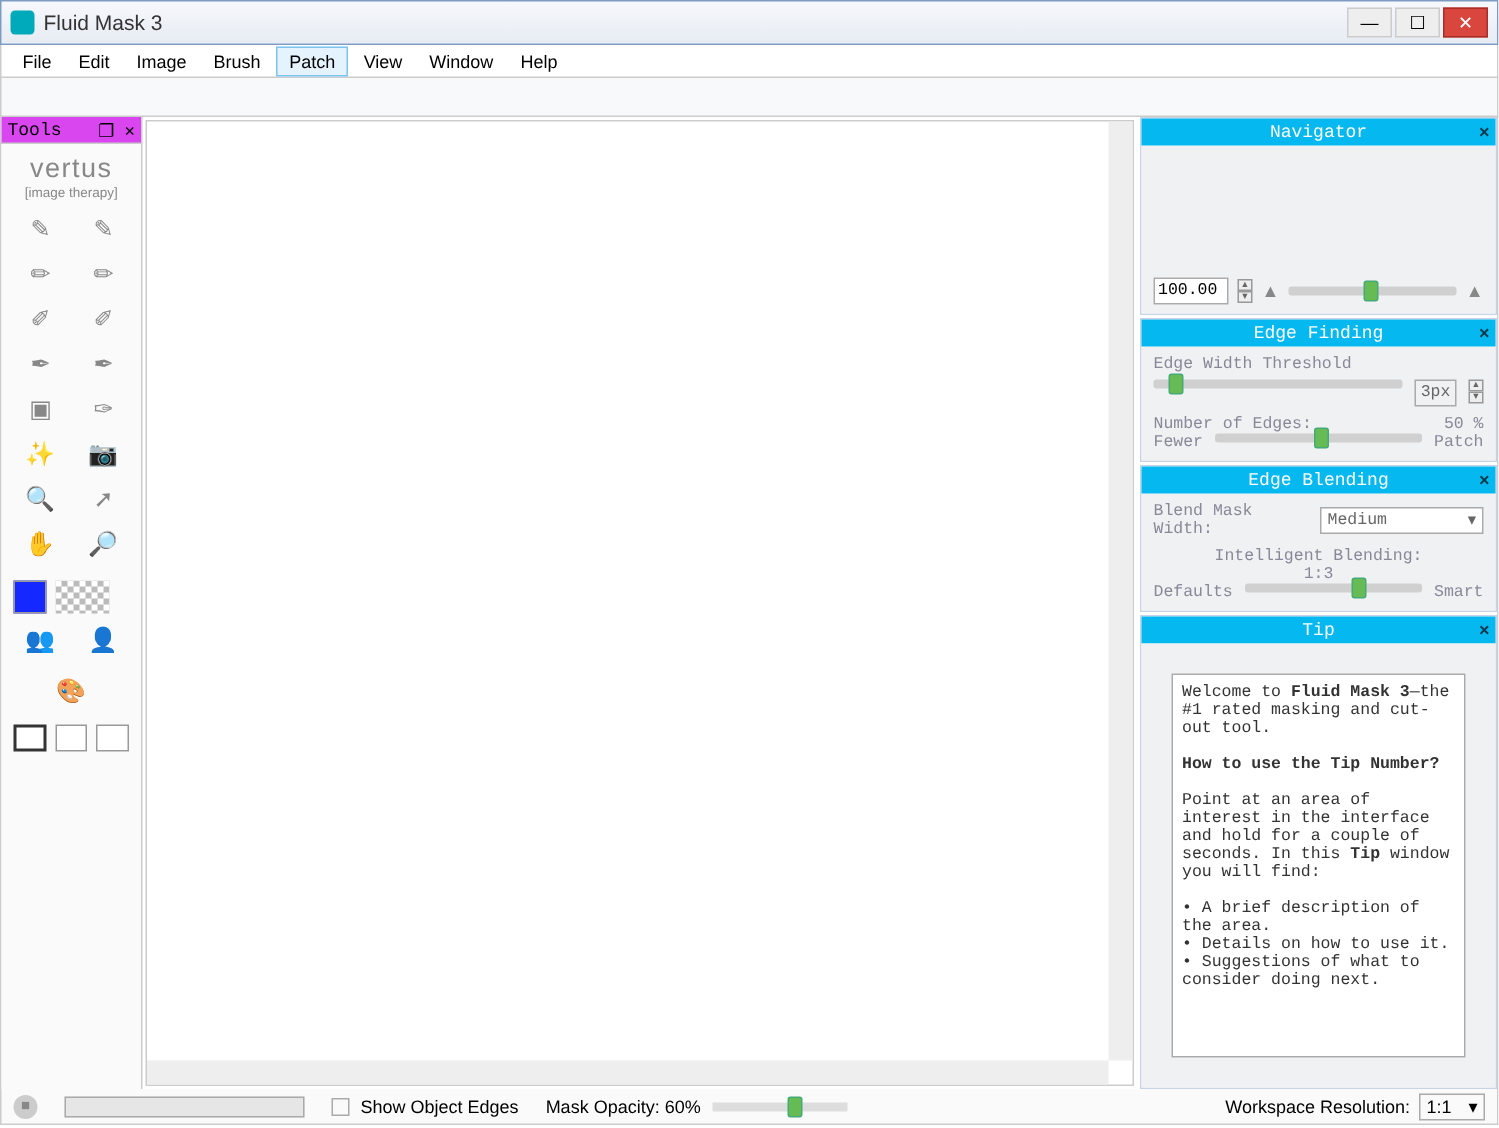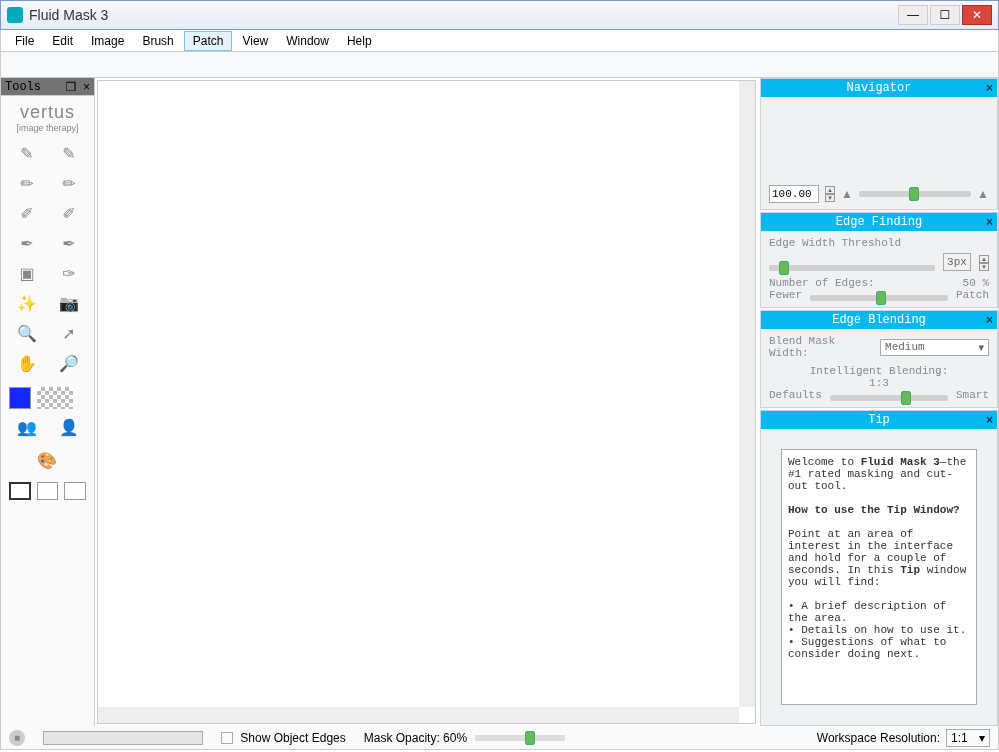--- a/index.html
+++ b/index.html
@@ -19,21 +19,21 @@
   .menubar { height: 22px; border: 1px solid #ccc; border-top: none; display: flex; align-items: center; padding: 0 6px; gap: 2px; }
   .menuitem { padding: 2px 8px; }
   .menuitem.hl { border: 1px solid #7dc4f0; background: #e5f3ff; }
   .toolstrip { height: 26px; border: 1px solid #ccc; border-top: none; background: #f8f9fa; }
 
   
   .main { display: flex; width: 100%; height: 648px; border-left:1px solid #ccc; border-right:1px solid #ccc; }
 
   
   .tools { width: 94px; border-right: 1px solid #ccc; background: #fafafa; display: flex; flex-direction: column; }
-  .toolshdr { height: 18px; background: #737373; border-bottom: 1px solid #ccc; display: flex; align-items: center; justify-content: space-between; padding: 0 4px; }
+  .toolshdr { height: 18px; background: #d946ef; border-bottom: 1px solid #ccc; display: flex; align-items: center; justify-content: space-between; padding: 0 4px; }
   .toolshdr span.x { cursor:default; }
   .logo { text-align: center; padding: 6px 0 2px; }
   .logo .v { font-family: "Trebuchet MS", sans-serif; font-size: 18px; color: #888; letter-spacing: 1px; }
   .logo .sub { font-size: 9px; color: #888; }
   .toolgrid { display: grid; grid-template-columns: 36px 36px; gap: 6px; padding: 6px 8px; }
   .toolbtn { width: 36px; height: 24px; border: 1px solid transparent; display:flex; align-items:center; justify-content:center; color:#888; font-size:16px;}
   .swatch-row { display:flex; padding:6px 8px; gap:6px;}
   .swatch { width:22px; height:22px; background:#1428ff; border:1px solid #999;}
   .checker { width:36px; height:22px; background: repeating-conic-gradient(#bbb 0 25%, #fff 0 50%) 0 0/8px 8px; }
   .palette-icon { text-align:center; padding:6px; font-size:16px;}
@@ -58,21 +58,21 @@
   .panelbody { background:#f0f1f2; padding:6px 8px; color:#666;}
   .slider { width:100%; height:6px; background:#d0d0d0; position:relative; border-radius:2px;}
   .slider .thumb { position:absolute; top:-4px; width:10px; height:14px; background:#6b5; border:1px solid #4a7; border-radius:2px;}
   .zoomrow { display:flex; align-items:center; gap:6px;}
   .zoominput { width:50px; height:18px; border:1px solid #aaa; font-family:"Courier New"; font-size:11px; padding:0 2px;}
   .spinner { width:10px; display:flex; flex-direction:column;}
   .spinner div{height:8px;border:1px solid #999;font-size:7px;line-height:6px;text-align:center;background:#eee;}
   .lbl { color:#889; font-family:"Courier New"; font-size:11px; }
   .grplbl { color:#889; font-family:"Courier New"; font-size:11px; margin-bottom:4px;}
   .pxbox { width:28px; height:18px; border:1px solid #aaa; font-size:11px; text-align:center; line-height:16px;}
-  .row { display:flex; align-items:flex-end; gap:8px; margin:0 0;}
+  .row { display:flex; align-items:flex-start; gap:8px; margin:0 0;}
   .btn { padding:2px 8px; border:1px solid #aaa; background:#f4f4f4; border-radius:2px; font-family:"Courier New"; font-size:11px;}
   .between{display:flex;justify-content:space-between;align-items:center;}
   .sel { border:1px solid #aaa; background:#fff; font-family:"Courier New"; font-size:11px; padding:1px 4px; width:110px; display:flex; justify-content:space-between; align-items:center;}
   .tipbox { background:#fff; border:1px solid #aaa; padding:6px; font-family:"Courier New"; font-size:11px; color:#333; height:180px; overflow:auto;}
   .tipbox b { font-weight:bold;}
   .tipwrap { position:relative;}
 
   
   .statusbar { height:24px; border:1px solid #ccc; border-top:none; display:flex; align-items:center; padding:0 8px; gap:18px; background:#fafafa;}
   .statusbar .progress { width:160px; height:14px; border:1px solid #aaa; background:#e6e6e6;}
@@ -248,21 +248,21 @@
 
     <div class="panel" style="flex:1; display:flex; flex-direction:column; min-height:0;">
       <div class="panelhdr">
         <span class="mono">Tip</span>
         <span class="x">×</span>
       </div>
       <div class="panelbody tipwrap" style="flex:1; padding:20px; min-height:0;">
         <div class="tipbox" style="height:100%;">
           <span>Welcome to </span><b>Fluid Mask 3</b><span>—the #1 rated masking and cut-out tool.</span>
           <br><br>
-          <b>How to use the Tip Window?</b>
+          <b>How to use the Tip Number?</b>
           <br><br>
           <span>Point at an area of interest in the interface and hold for a couple of seconds. In this </span><b>Tip</b><span> window you will find:</span>
           <br><br>
           <span>• A brief description of the area.</span><br>
           <span>• Details on how to use it.</span><br>
           <span>• Suggestions of what to consider doing next.</span>
         </div>
       </div>
     </div>
 

